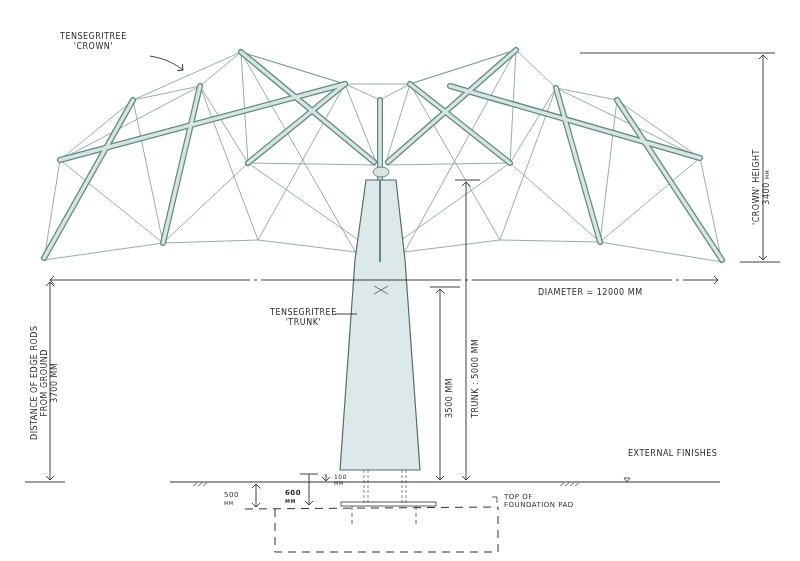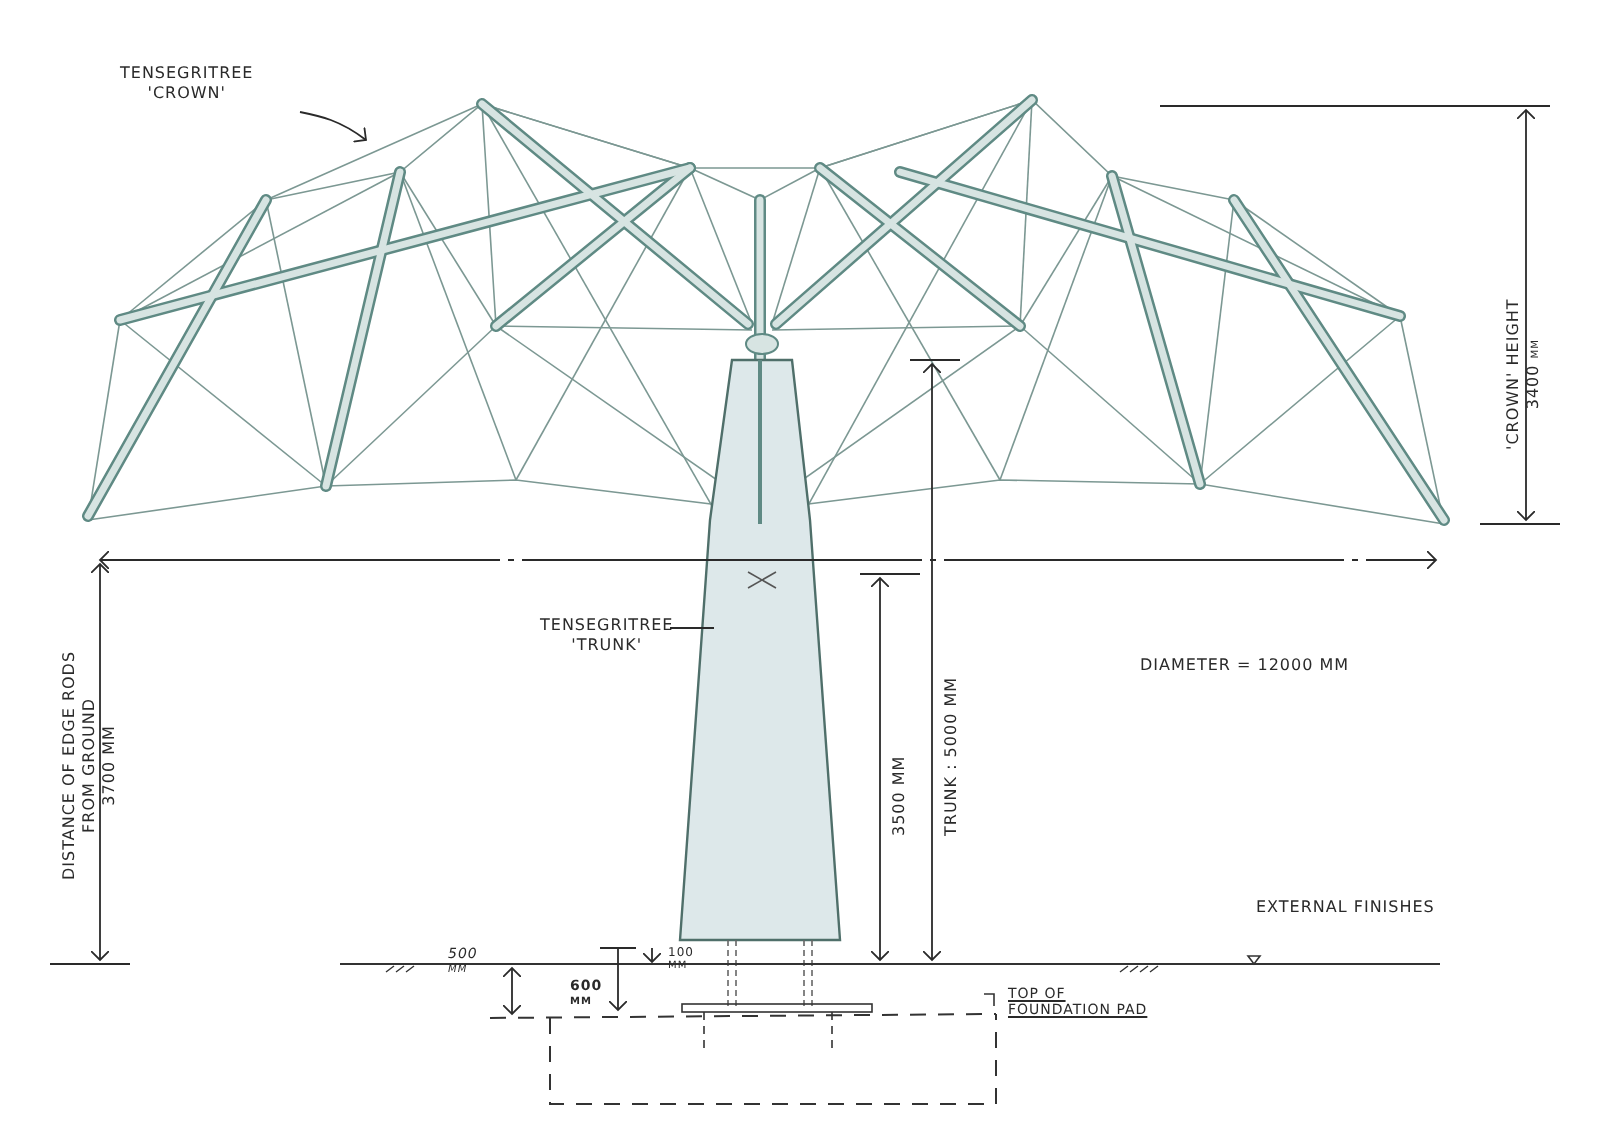--- a/index.html
+++ b/index.html
@@ -179,40 +179,40 @@
   </div>
 
   <div class="lbl rot-ccw" style="left:752px; top:225px;">
     <div class="center">'CROWN' HEIGHT</div>
     <div class="center">
       <span>3400</span>
       <span class="small">mm</span>
     </div>
   </div>
 
-  <div class="lbl" style="left:570px; top:288px;margin-top:40px;">DIAMETER = 12000 mm</div>
+  <div class="lbl" style="left:538px; top:288px;">DIAMETER = 12000 mm</div>
 
   <div class="lbl rot-ccw" style="left:30px; top:440px;">
     <div class="center">DISTANCE OF EDGE RODS</div>
     <div class="center">FROM GROUND</div>
     <div class="center">3700 mm</div>
   </div>
 
   <div class="lbl rot-ccw" style="left:445px; top:418px;">3500 mm</div>
 
   <div class="lbl rot-ccw" style="left:471px; top:418px;">TRUNK : 5000 mm</div>
 
   <div class="lbl" style="left:628px; top:449px;">EXTERNAL FINISHES</div>
 
-  <div class="lbl" style="left:504px; top:493px; font-size:7px; line-height:8px;text-decoration:underline;">
+  <div class="lbl" style="left:504px; top:493px; font-size:7px; line-height:8px;">
     <div>TOP OF</div>
     <div>FOUNDATION PAD</div>
   </div>
 
-  <div class="lbl" style="left:224px; top:472px; font-size:7px;font-style:italic;">
+  <div class="lbl" style="left:224px; top:490px; font-size:7px;">
     <div>500</div>
     <div class="small">mm</div>
   </div>
 
   <div class="lbl" style="left:285px; top:488px; font-size:7px;font-weight:bold;">
     <div>600</div>
     <div class="small">mm</div>
   </div>
 
   <div class="lbl" style="left:334px; top:473px; font-size:6px; line-height:7px;">

